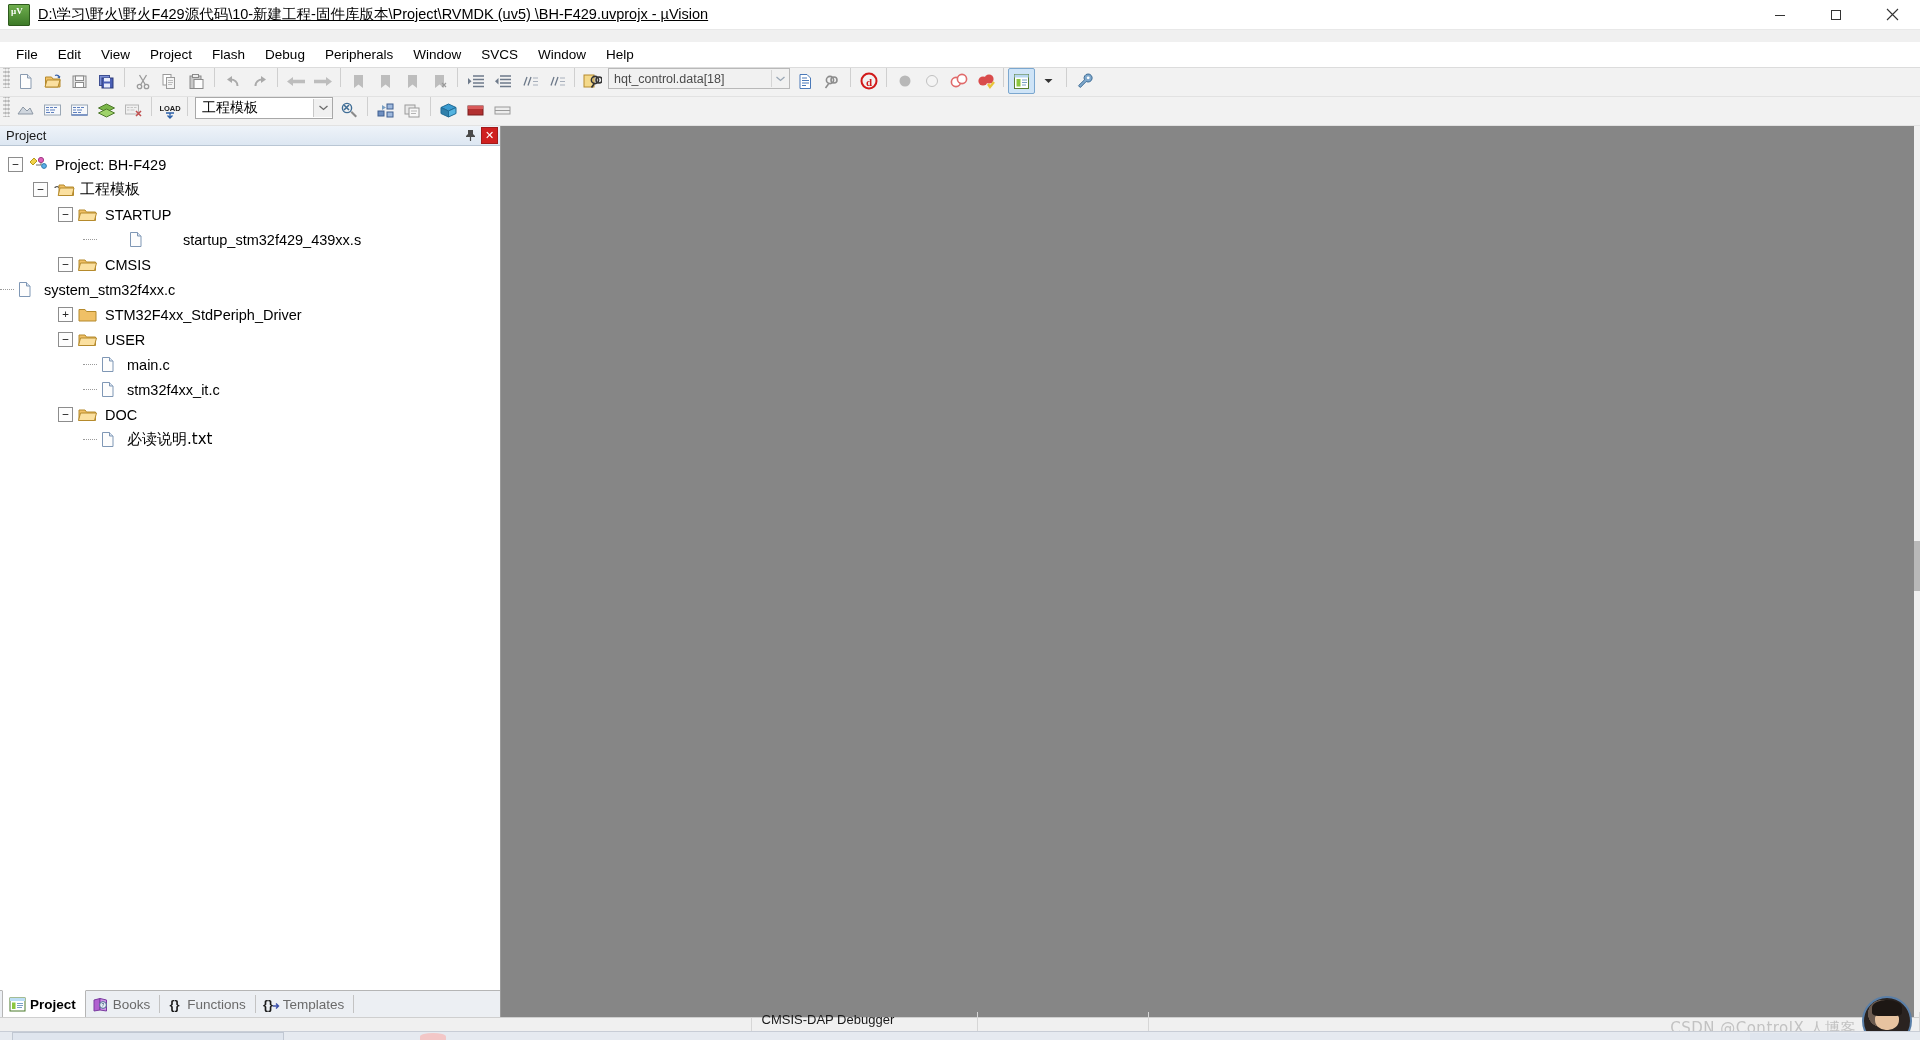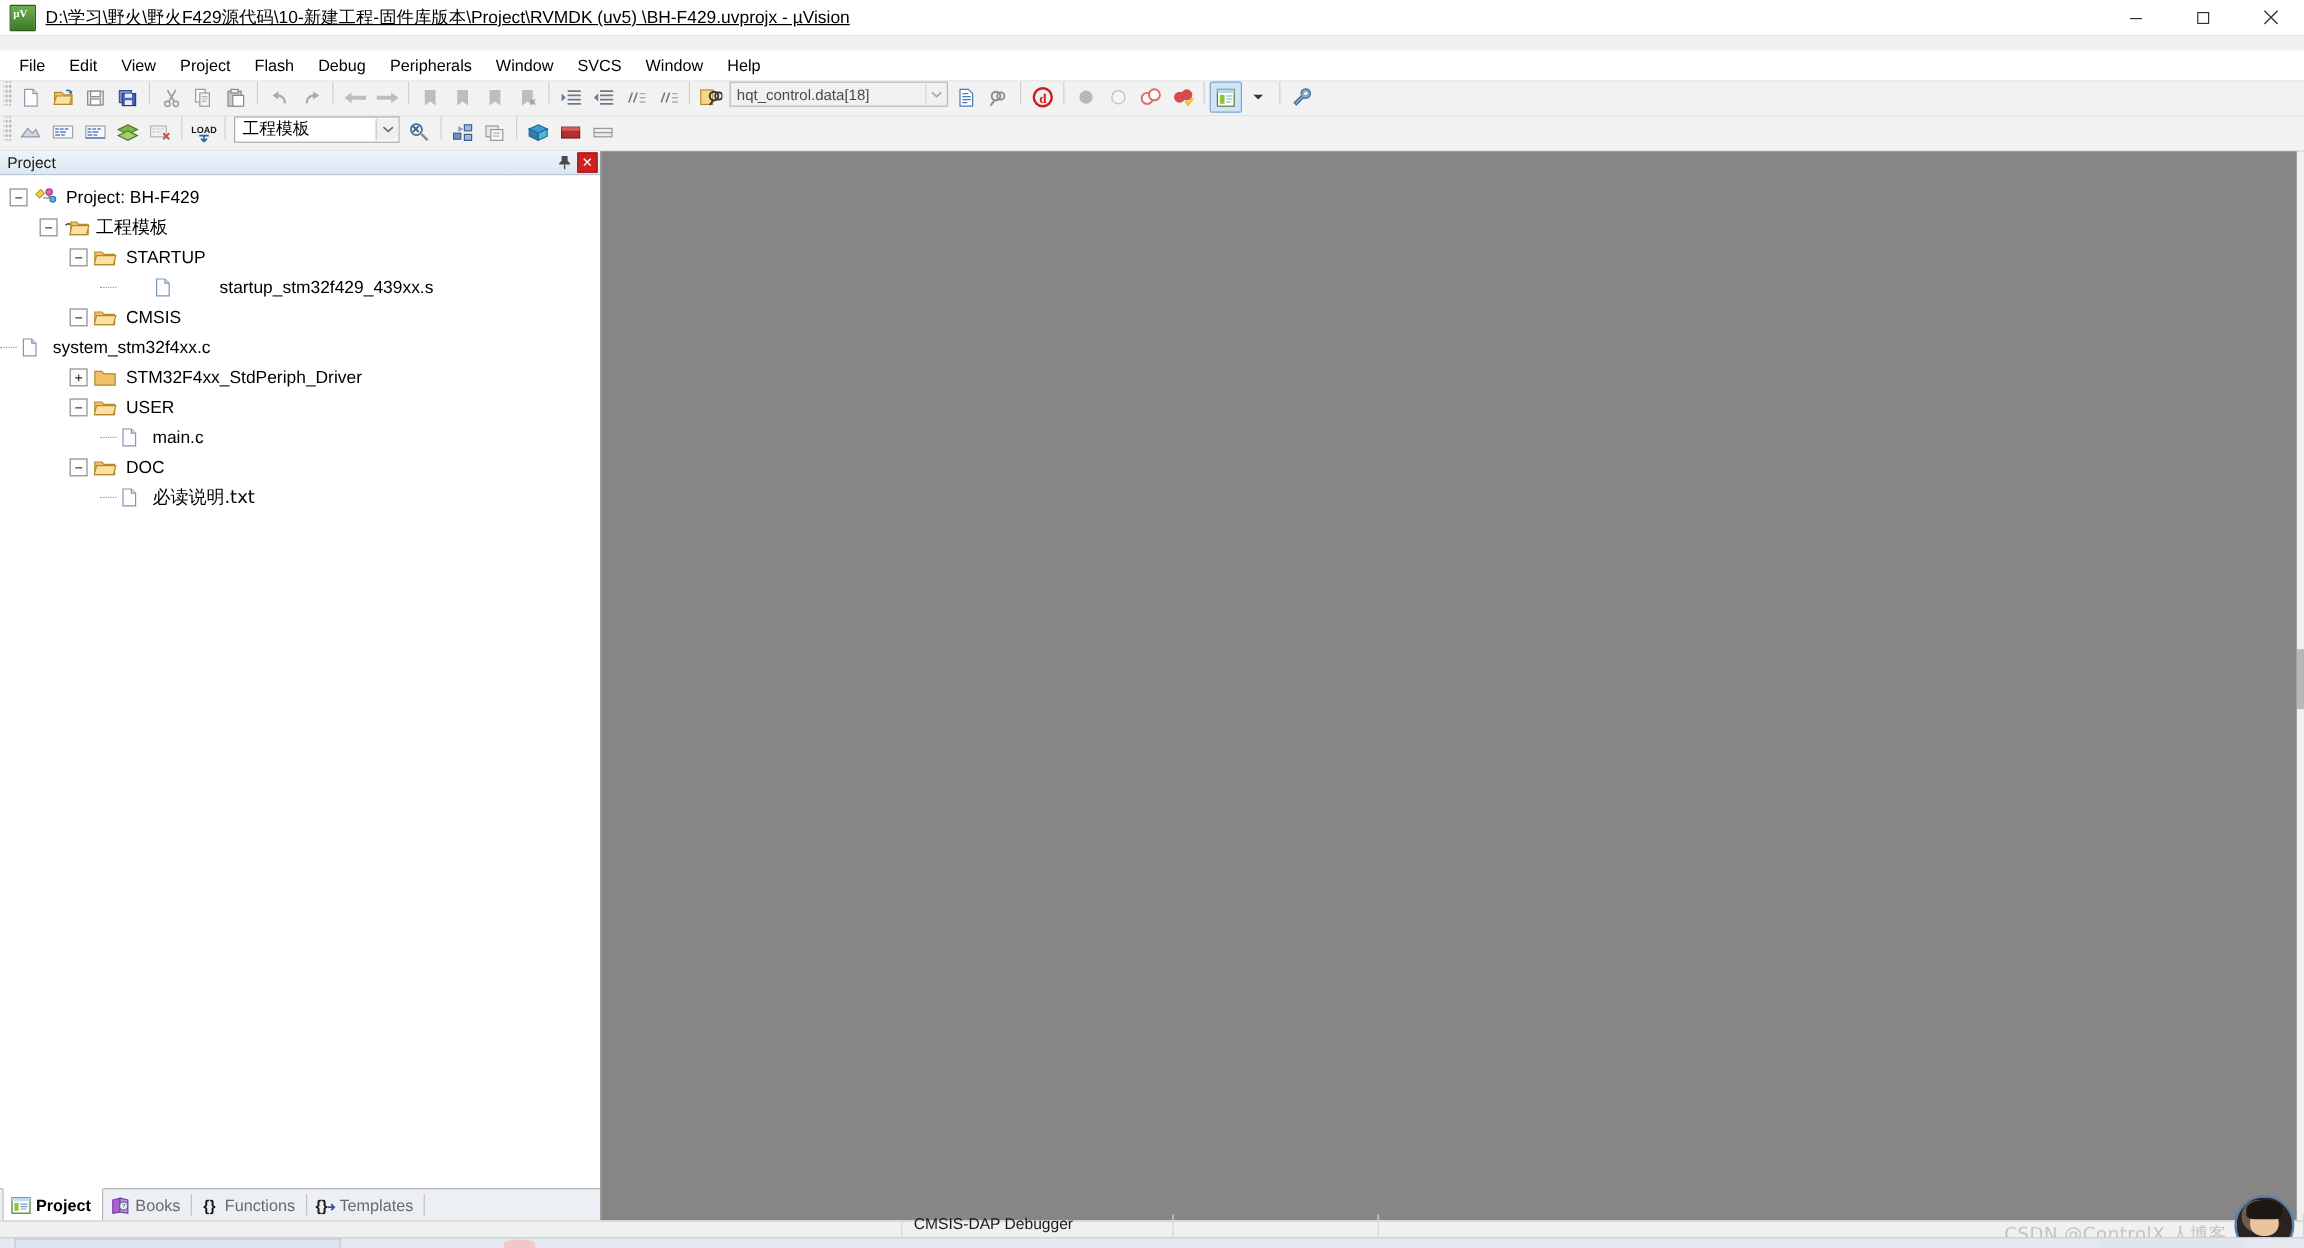--- a/index.html
+++ b/index.html
@@ -846,20 +846,30 @@
           <span class="guide"></span>
           <span class="node-icon">
             <svg width="16" height="17" viewBox="0 0 16 17">
                 <path d="M2.5 1.5h7L13 5v10.5H2.5z" fill="#fdfdfd" stroke="#7f97b5"></path>
                 <path d="M9.5 1.5V5H13" fill="#dce6f2" stroke="#7f97b5"></path>
               </svg>
           </span>
           <span class="node-label">main.c</span>
         </div>
 
+        <div class="tree-row" style="padding-left:83px;">
+          <span class="guide"></span>
+          <span class="node-icon">
+            <svg width="16" height="17" viewBox="0 0 16 17">
+                <path d="M2.5 1.5h7L13 5v10.5H2.5z" fill="#fdfdfd" stroke="#7f97b5"></path>
+                <path d="M9.5 1.5V5H13" fill="#dce6f2" stroke="#7f97b5"></path>
+              </svg>
+          </span>
+          <span class="node-label">stm32f4xx_it.c</span>
+        </div>
 
         <div class="tree-row" style="padding-left:58px;">
           <span class="expander">−</span>
           <span class="node-icon">
             <svg width="20" height="17" viewBox="0 0 20 17">
                 <path d="M1 4h6l1.5 2h9v8.5h-16.5z" fill="#f0c066" stroke="#b58a2c"></path>
                 <path d="M2.5 7h16l-2 7.5h-16z" fill="#fbe0a0" stroke="#b58a2c"></path>
               </svg>
           </span>
           <span class="node-label">DOC</span>

